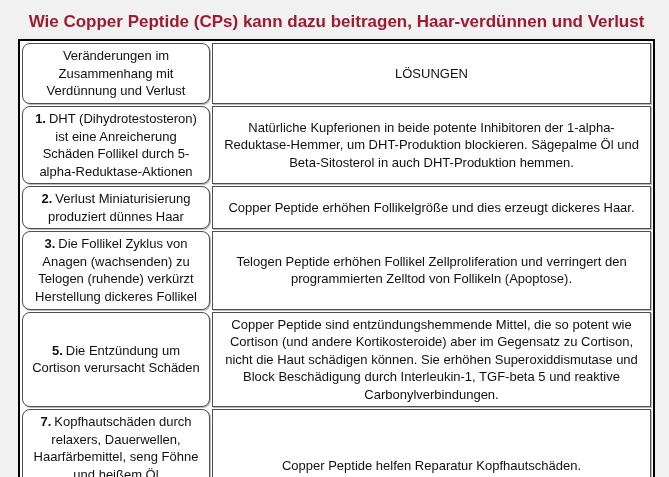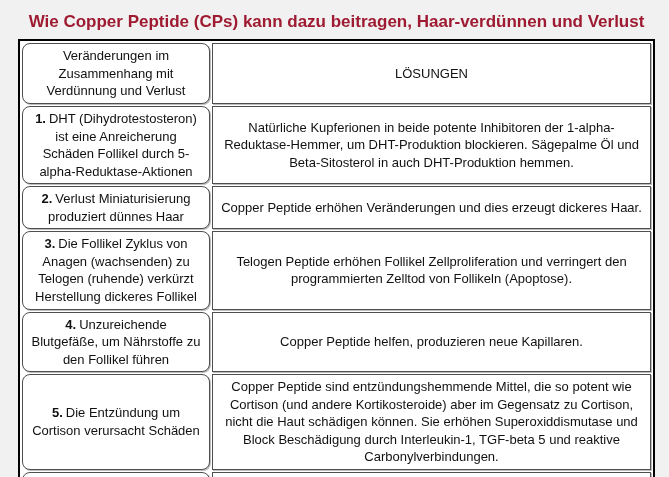--- a/index.html
+++ b/index.html
@@ -72,32 +72,28 @@
         <td>LÖSUNGEN</td>
       </tr>
 
       <tr class="r1">
         <td class="col-problem"><span class="num">1.</span><span>DHT (Dihydrotestosteron) ist eine Anreicherung Schäden Follikel durch 5-alpha-Reduktase-Aktionen</span></td>
         <td>Natürliche Kupferionen in beide potente Inhibitoren der 1-alpha-Reduktase-Hemmer, um DHT-Produktion blockieren. Sägepalme Öl und Beta-Sitosterol in auch DHT-Produktion hemmen.</td>
       </tr>
 
       <tr class="r2">
         <td class="col-problem"><span class="num">2.</span><span>Verlust Miniaturisierung produziert dünnes Haar</span></td>
-        <td>Copper Peptide erhöhen Veränderungen und dies erzeugt dickeres Haar.</td>
+        <td>Copper Peptide erhöhen Follikelgröße und dies erzeugt dickeres Haar.</td>
       </tr>
 
       <tr class="r3">
         <td class="col-problem"><span class="num">3.</span><span>Die Follikel Zyklus von Anagen (wachsenden) zu Telogen (ruhende) verkürzt Herstellung dickeres Follikel</span></td>
         <td>Telogen Peptide erhöhen Follikel Zellproliferation und verringert den programmierten Zelltod von Follikeln (Apoptose).</td>
       </tr>
 
-      <tr class="r4">
-        <td class="col-problem"><span class="num">4.</span><span>Unzureichende Blutgefäße, um Nährstoffe zu den Follikel führen</span></td>
-        <td>Copper Peptide helfen, produzieren neue Kapillaren.</td>
-      </tr>
 
       <tr class="r5">
         <td class="col-problem"><span class="num">5.</span><span>Die Entzündung um Cortison verursacht Schäden</span></td>
         <td>Copper Peptide sind entzündungshemmende Mittel, die so potent wie Cortison (und andere Kortikosteroide) aber im Gegensatz zu Cortison, nicht die Haut schädigen können. Sie erhöhen Superoxiddismutase und Block Beschädigung durch Interleukin-1, TGF-beta 5 und reaktive Carbonylverbindungen.</td>
       </tr>
 
 
       <tr class="r7">
         <td class="col-problem"><span class="num">7.</span><span>Kopfhautschäden durch relaxers, Dauerwellen, Haarfärbemittel, seng Föhne und heißem Öl Behandlungen reduziert Haarwachstum</span></td>
         <td>Copper Peptide helfen Reparatur Kopfhautschäden.</td>

